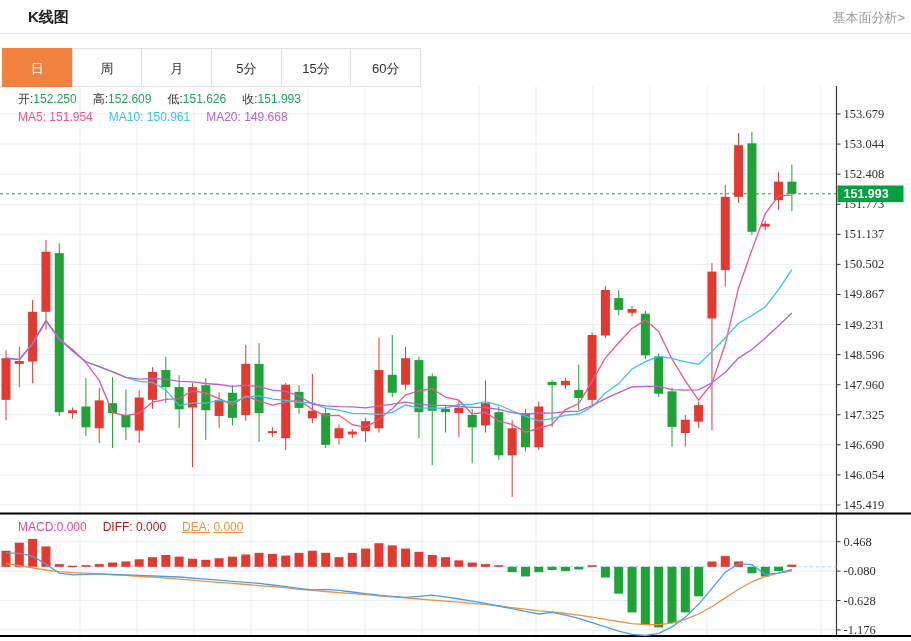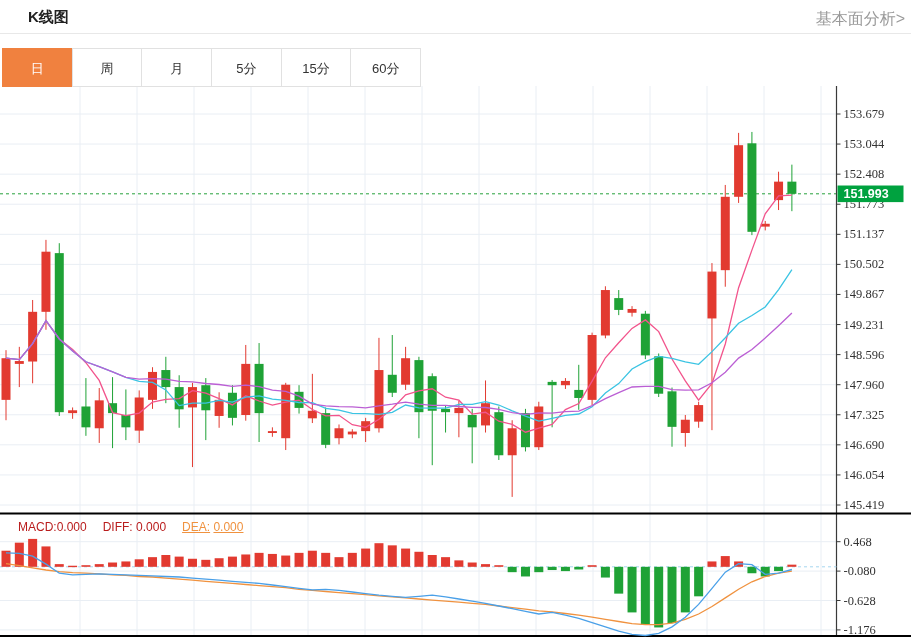--- a/index.html
+++ b/index.html
@@ -2,40 +2,40 @@
 <html><head>
 <meta charset="utf-8">
 <style>
   * { margin:0; padding:0; box-sizing:border-box; }
   body { background:#ffffff; font-family:"Liberation Sans", sans-serif; }
   #app { position:relative; width:911px; height:641px; background:#fff; overflow:hidden; }
   #chart-svg { position:absolute; left:0; top:0; z-index:1; }
   .overlay { position:absolute; z-index:2; }
 
   #page-title { left:28px; top:8px; font-size:15px; font-weight:bold; color:#222; }
-  #fund-link { right:6px; top:9px; font-size:16px; color:#999; cursor:pointer; }
+  #fund-link { right:6px; top:9px; font-size:13px; color:#999; cursor:pointer; }
   #title-rule { left:0; top:33px; width:911px; height:1px; background:#e8e8e8; }
 
   #tab-bar { left:2px; top:48px; display:flex; }
   .tab { width:70.7px; height:39px; line-height:39px; text-align:center; font-size:13px;
          color:#333; border:1px solid #e1e1e1; margin-left:-1px; background:#fff; cursor:pointer; }
   .tab:first-child { margin-left:0; }
   .tab.active { background:#f0813f; border-color:#f0813f; color:#fff; }
 
   .legend-row { left:18px; font-size:12px; white-space:nowrap; }
   #ohlc-row { top:91px; }
   #ma-row { top:110px; }
   #macd-row { top:520px; }
   .lg-label { color:#3a3a3a; }
   .lg-gap { display:inline-block; width:16px; }
   .v-green { color:#21a453; }
   .ma5-c { color:#f2548c; }
   .ma10-c { color:#3bc4e3; }
   .ma20-c { color:#bb5fd4; }
-  .macd-c { color:#b91c1c; }
+  .macd-c { color:#ec4899; }
   .diff-c { color:#b91c1c; }
   .dea-c { color:#f0923f;text-decoration:underline; }
 </style>
 </head>
 <body>
 
 <div id="app">
   <svg id="chart-svg" width="911" height="641">
       <line x1="80" y1="86" x2="80" y2="513" stroke="#e9eef4" stroke-width="1"></line>
       <line x1="80" y1="514" x2="80" y2="635" stroke="#e9eef4" stroke-width="1"></line>
@@ -319,18 +319,24 @@
 
   <div id="tab-bar" class="overlay">
     <div class="tab active">日</div>
     <div class="tab">周</div>
     <div class="tab">月</div>
     <div class="tab">5分</div>
     <div class="tab">15分</div>
     <div class="tab">60分</div>
   </div>
 
-
+  <div id="ohlc-row" class="overlay legend-row">
+    <span class="lg-label">开:</span><span class="v-green">152.250</span><span class="lg-gap"></span><span class="lg-label">高:</span><span class="v-green">152.609</span><span class="lg-gap"></span><span class="lg-label">低:</span><span class="v-green">151.626</span><span class="lg-gap"></span><span class="lg-label">收:</span><span class="v-green">151.993</span>
+  </div>
+
+  <div id="ma-row" class="overlay legend-row">
+    <span class="ma5-c">MA5:</span> <span class="ma5-c">151.954</span><span class="lg-gap"></span><span class="ma10-c">MA10:</span> <span class="ma10-c">150.961</span><span class="lg-gap"></span><span class="ma20-c">MA20:</span> <span class="ma20-c">149.668</span>
+  </div>
 
   <div id="macd-row" class="overlay legend-row">
     <span class="macd-c">MACD:</span><span class="macd-c">0.000</span><span class="lg-gap"></span><span class="diff-c">DIFF:</span> <span class="diff-c">0.000</span><span class="lg-gap"></span><span class="dea-c">DEA:</span> <span class="dea-c">0.000</span>
   </div>
 </div>
 
 </body></html>

